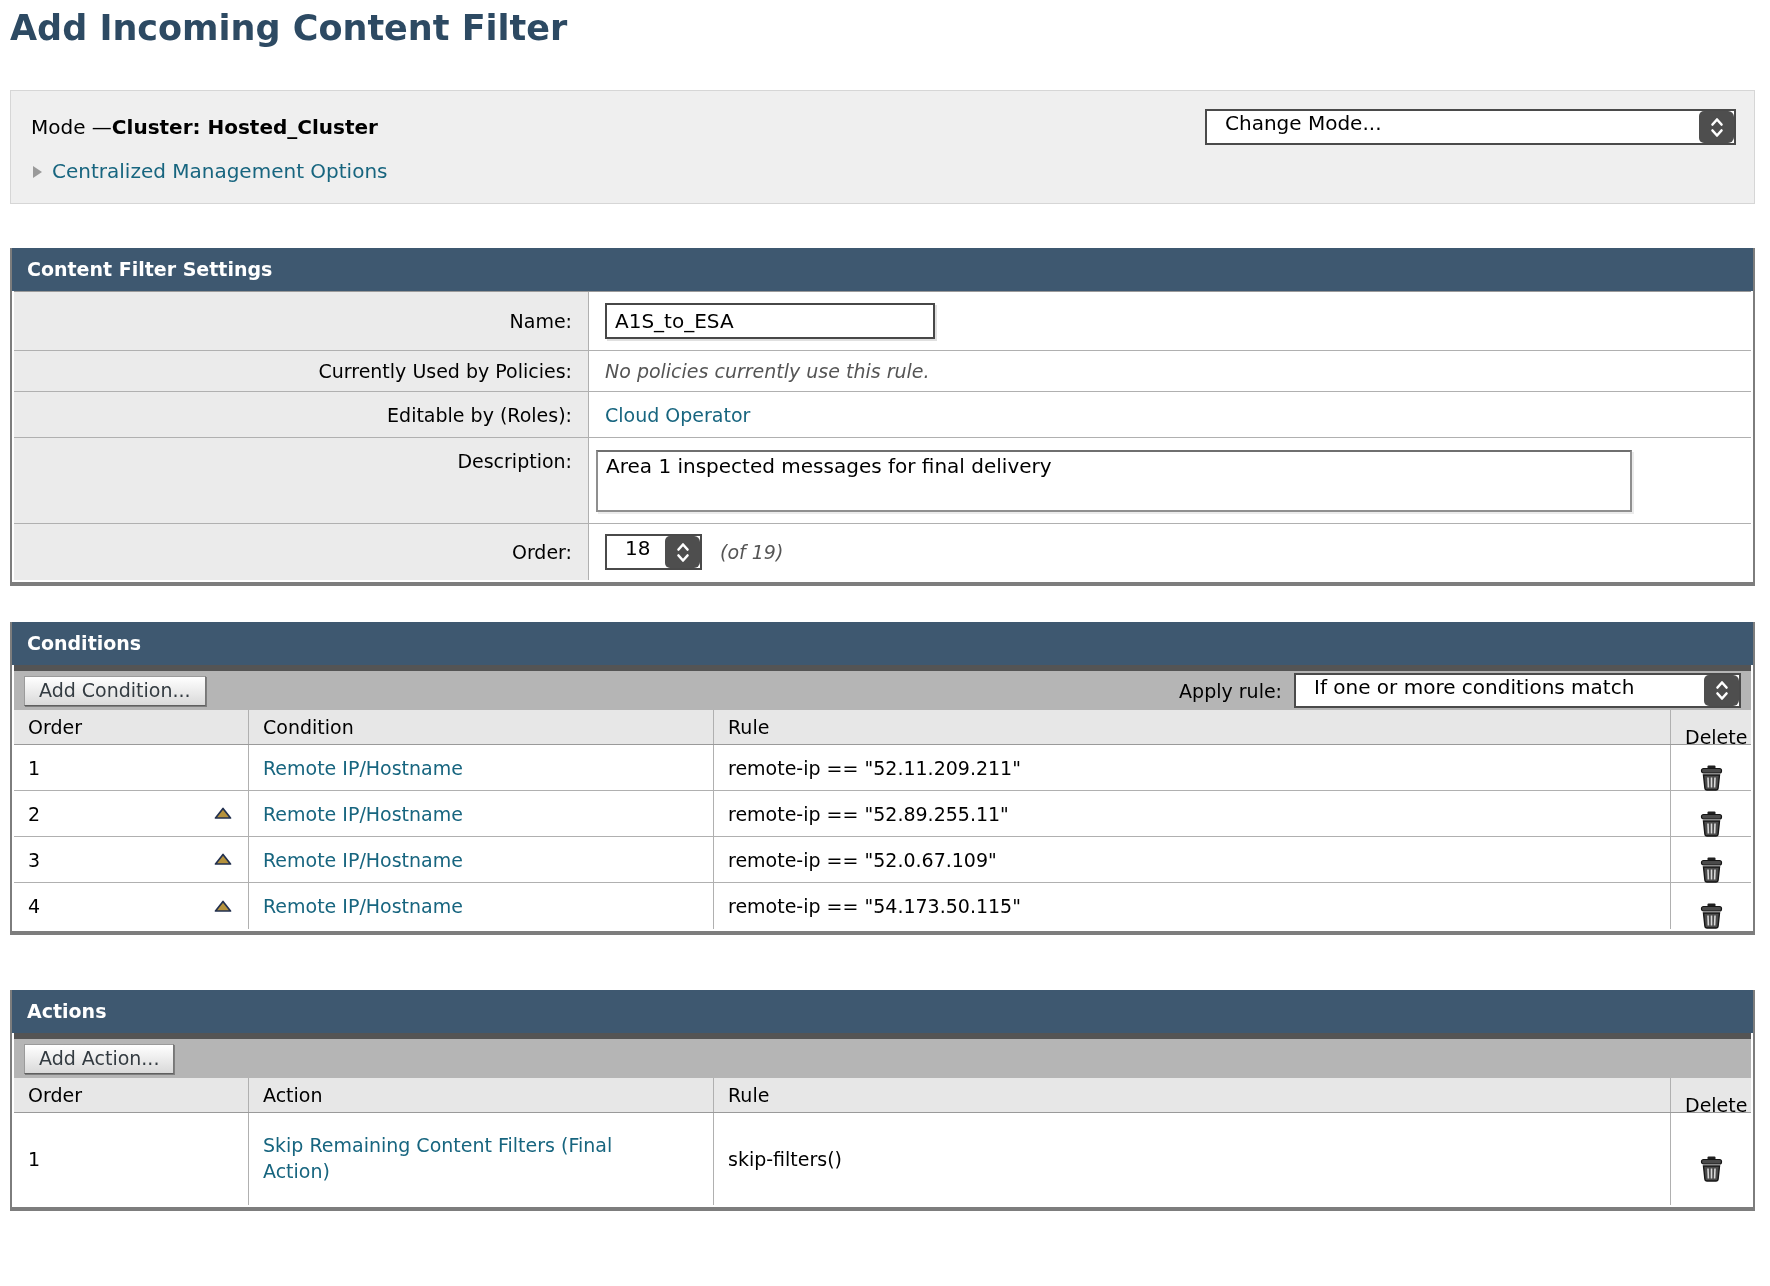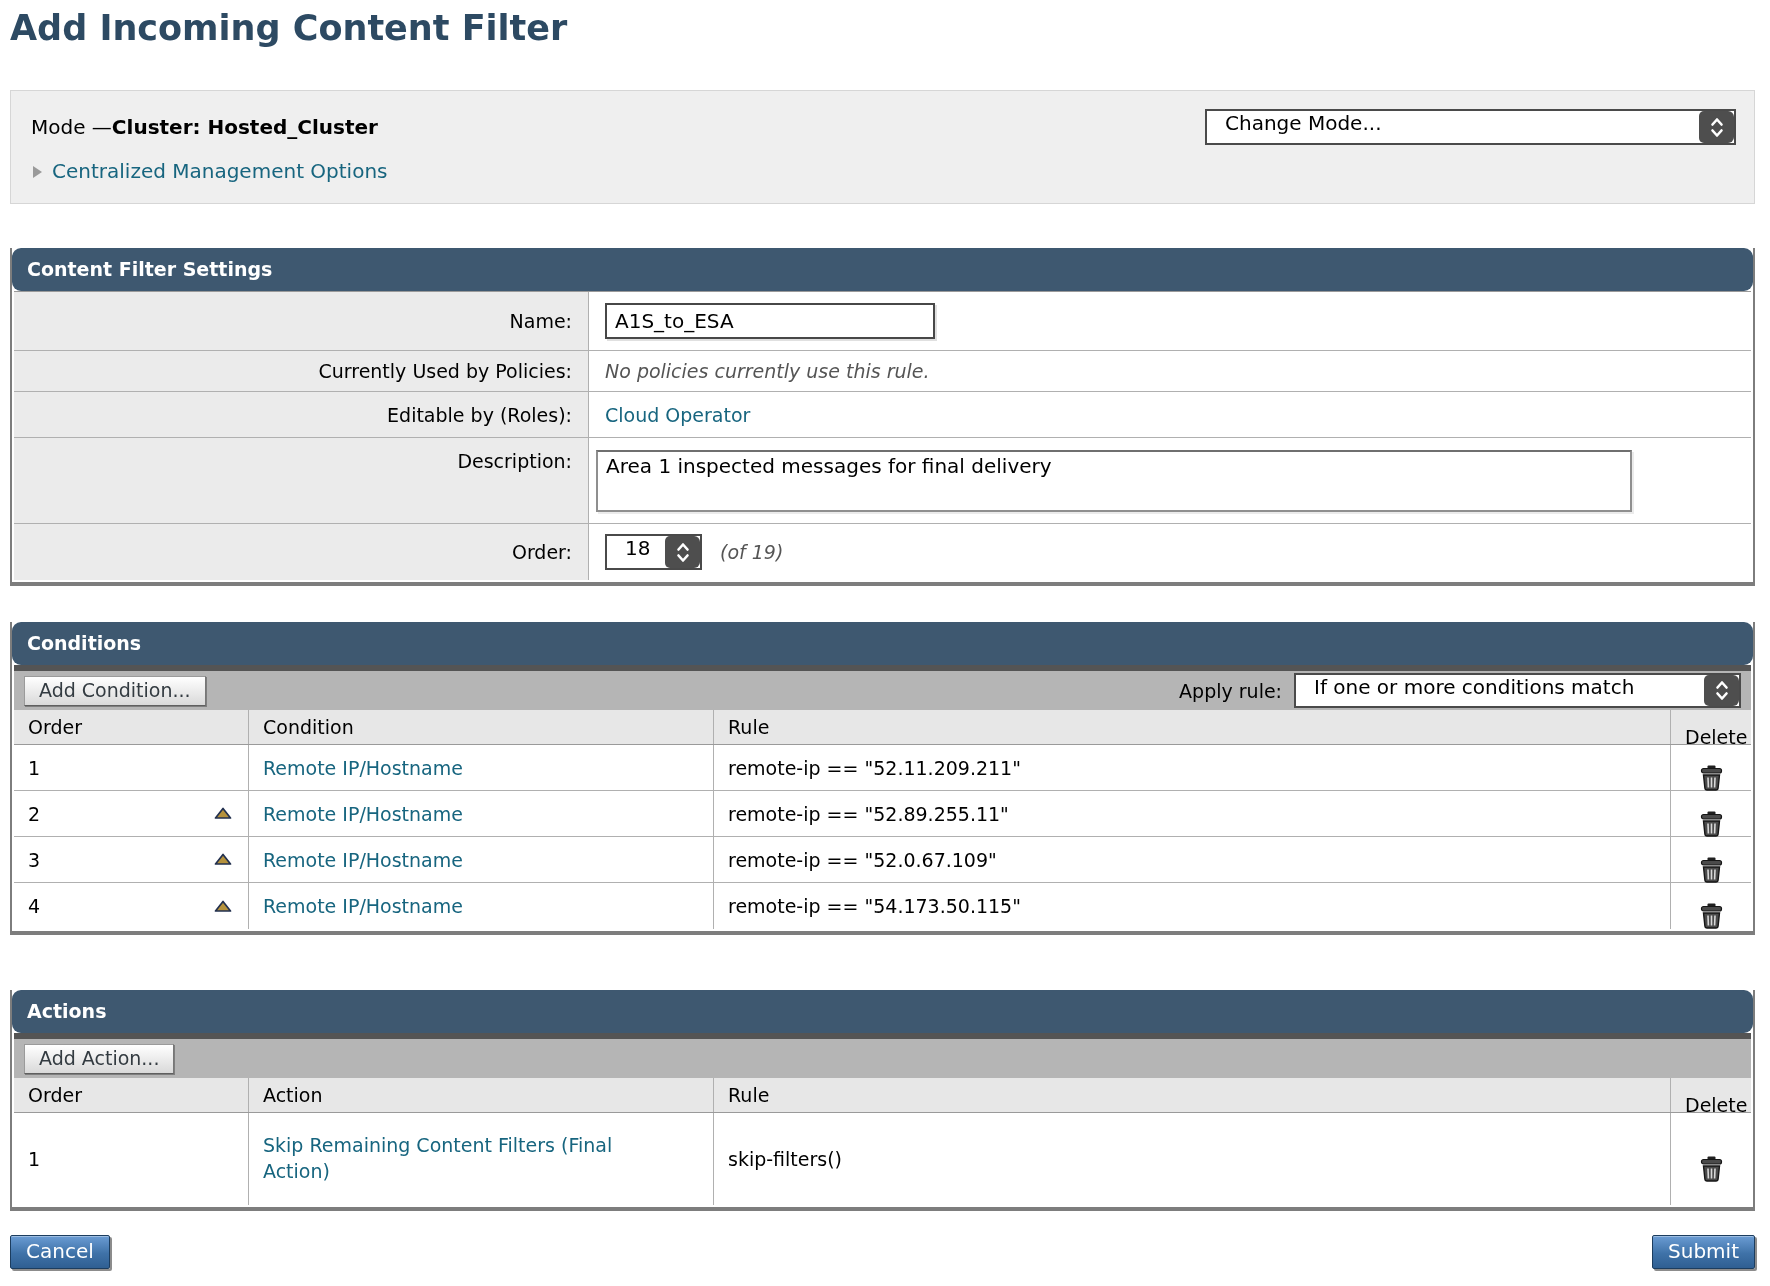--- a/index.html
+++ b/index.html
@@ -48,21 +48,21 @@
   .change-mode { width:531px; margin-left:auto; }
 
   
   .panel {
     width:1745px; border:2px solid #7d7d7d; border-top:none; border-bottom-width:4px;
     padding:0 2px 2px 2px; background:#fff;
   }
   .panel-header {
     margin:0 -2px; height:43px; line-height:43px;
     background:var(--section_header_bg,#3e5870); color:#fff;
-    font-weight:bold; font-size:19px; padding-left:15px;border-radius:9px;
+    font-weight:bold; font-size:19px; padding-left:15px;
   }
   .toolbar {
     height:45px; background:var(--toolbar_bg,#b5b5b5);
     border-top:6px solid #545454; display:flex; align-items:center; padding:0 10px;
   }
   .btn-3d {
     font-family:inherit; font-size:19px; color:#333b41;
     background:linear-gradient(#ffffff,#d9d9d9);
     border:1px solid #9a9a9a; border-bottom-color:#5f5f5f; border-right-color:#777;
     box-shadow:1px 1px 0 rgba(0,0,0,.3);
@@ -392,18 +392,14 @@
     <line x1="8" y1="12.5" x2="8.4" y2="22.5" stroke="#d8d8d8" stroke-width="1.6"></line>
     <line x1="11.5" y1="12.5" x2="11.5" y2="22.5" stroke="#d8d8d8" stroke-width="1.6"></line>
     <line x1="15" y1="12.5" x2="14.6" y2="22.5" stroke="#d8d8d8" stroke-width="1.6"></line>
   </svg>
 </button>
           </div>
   </div>
 </div>
   </section>
 
-  <div class="footer">
-    <button class="btn-blue">Cancel</button>
-    <button class="btn-blue">Submit</button>
-  </div>
 
 </div>
 
 </body></html>

